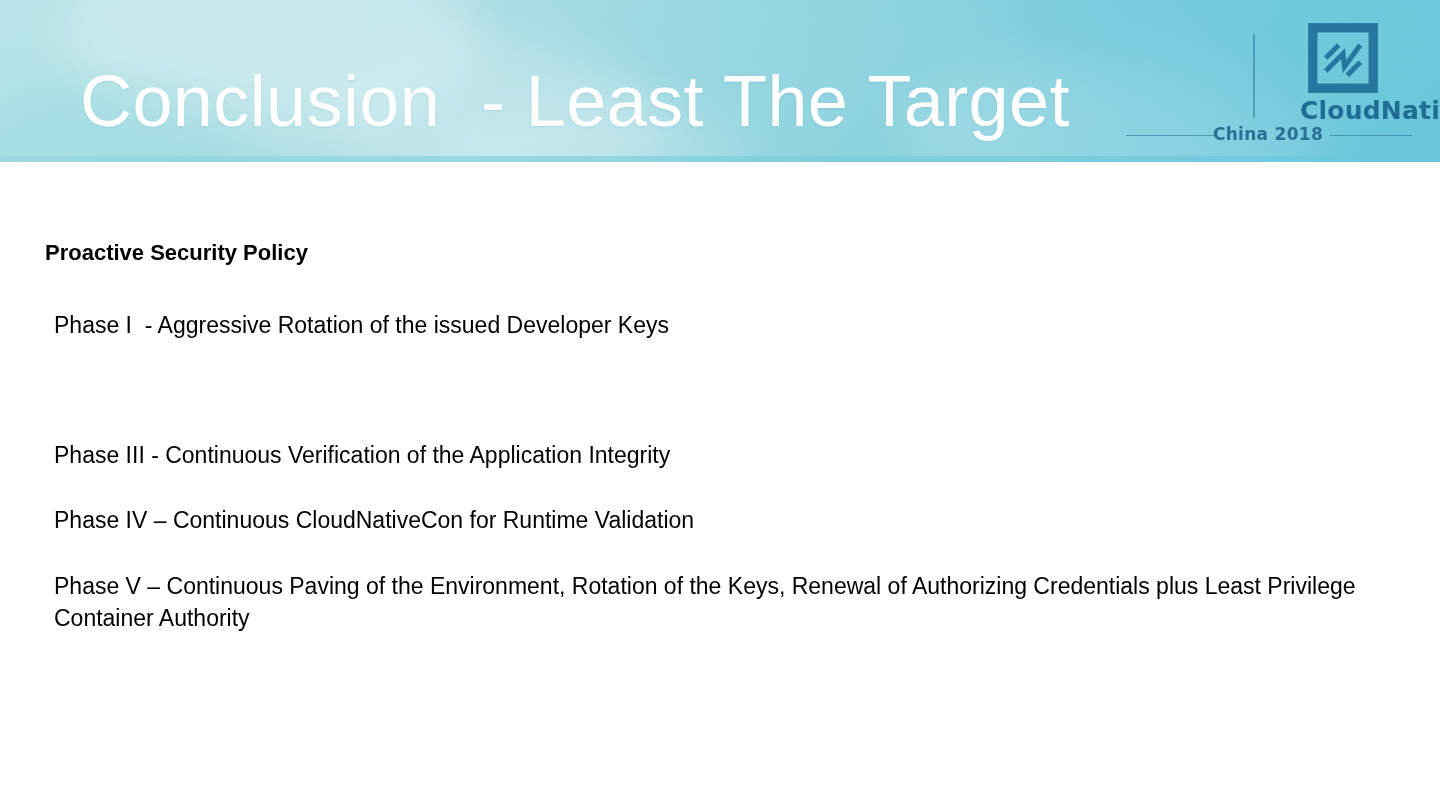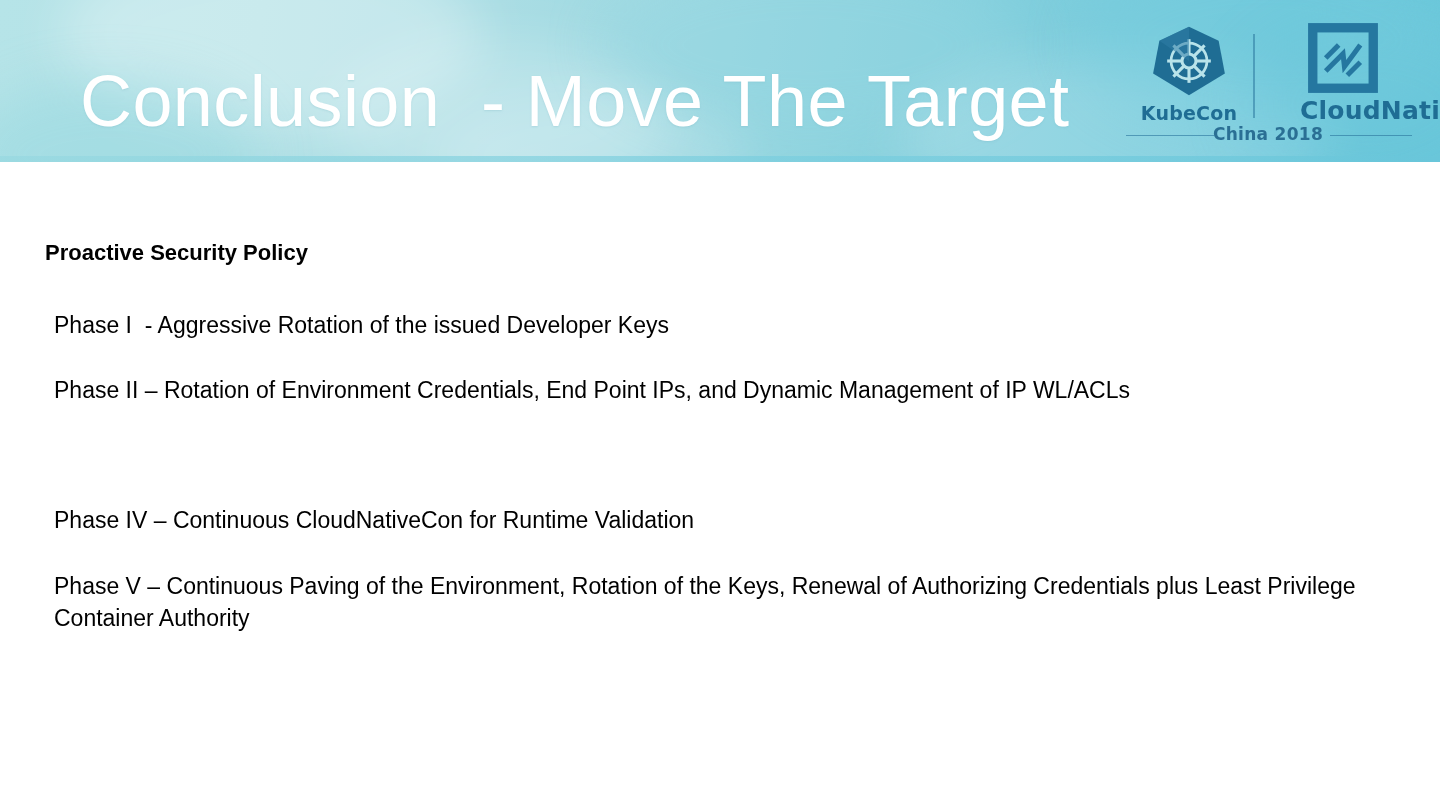--- a/index.html
+++ b/index.html
@@ -196,43 +196,24 @@
     <div class="wash w1"></div>
     <div class="wash w2"></div>
     <div class="wash w3"></div>
     <div class="wash w4"></div>
     <div class="wash w5"></div>
     <div class="wash w6"></div>
     <div class="wash w7"></div>
     <div class="wash w8"></div>
     <div class="banner-bottom-edge"></div>
 
-    <div class="slide-title">Conclusion  - Move The Target</div>
+    <div class="slide-title">Conclusion  - Least The Target</div>
 
     <div class="logo-lockup">
 
-      <div class="logo-kube">
-        <svg class="logo-mark" width="78" height="78" viewBox="0 0 100 100">
-          <polygon points="50,6 88,24 96,66 50,94 4,66 12,24" fill="#1f6d94"></polygon>
-          <g fill="none" stroke="#b8e3ea" stroke-width="4">
-            <circle cx="50" cy="50" r="9"></circle>
-            <circle cx="50" cy="50" r="23" stroke-width="3.5"></circle>
-            <line x1="50" y1="22" x2="50" y2="41"></line>
-            <line x1="50" y1="59" x2="50" y2="78"></line>
-            <line x1="22" y1="50" x2="41" y2="50"></line>
-            <line x1="59" y1="50" x2="78" y2="50"></line>
-            <line x1="30" y1="30" x2="43" y2="43"></line>
-            <line x1="57" y1="57" x2="70" y2="70"></line>
-            <line x1="70" y1="30" x2="57" y2="43"></line>
-            <line x1="43" y1="57" x2="30" y2="70"></line>
-          </g>
-          <polygon points="50,6 50,50 12,24" fill="#2f7ea6" opacity=".55"></polygon>
-        </svg>
-        <div class="logo-word">KubeCon</div>
-      </div>
 
       <div class="logo-divider"></div>
 
       <div class="logo-cncf">
         <svg class="logo-mark" width="72" height="72" viewBox="0 0 100 100">
           <rect x="8" y="8" width="84" height="84" fill="none" stroke="#2577a0" stroke-width="13"></rect>
           <path d="M26 68 L50 44 L52 62 L74 32" fill="none" stroke="#2577a0" stroke-width="7"></path>
           <path d="M26 50 L44 32" fill="none" stroke="#2577a0" stroke-width="7"></path>
           <path d="M56 74 L74 56" fill="none" stroke="#2577a0" stroke-width="7"></path>
         </svg>
@@ -247,22 +228,22 @@
 
     </div>
   </div>
 
   <div class="body-area">
 
     <div class="heading">Proactive Security Policy</div>
 
     <div class="phase phase-1">Phase I  - Aggressive Rotation of the issued Developer Keys</div>
 
-    <div class="phase phase-2">Phase II – Rotation of Environment Credentials, End Point IPs, and Dynamic Management of IP WL/ACLs</div>
-
+
+    <div class="phase phase-3">Phase III - Continuous Verification of the Application Integrity</div>
 
     <div class="phase phase-4">Phase IV – Continuous CloudNativeCon for Runtime Validation</div>
 
     <div class="phase phase-5">Phase V – Continuous Paving of the Environment, Rotation of the Keys, Renewal of Authorizing Credentials plus Least Privilege Container Authority</div>
 
   </div>
 
 </div>
 
 </body></html>

